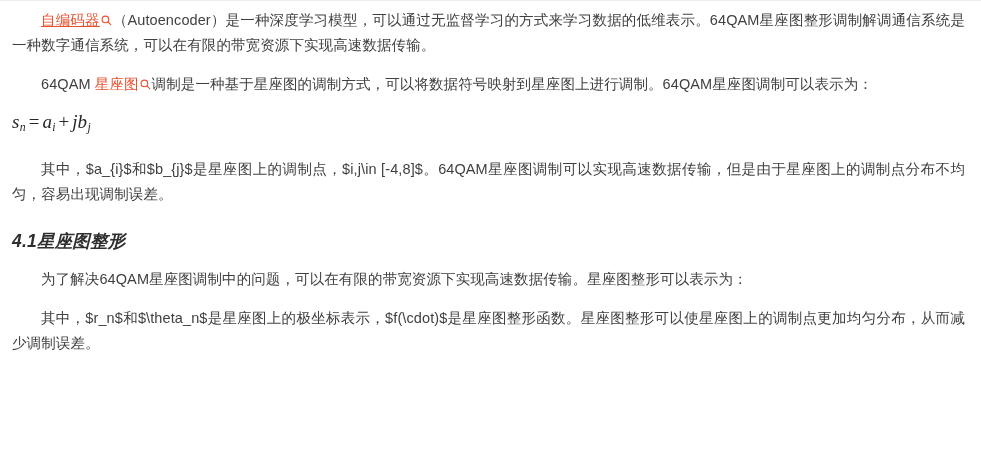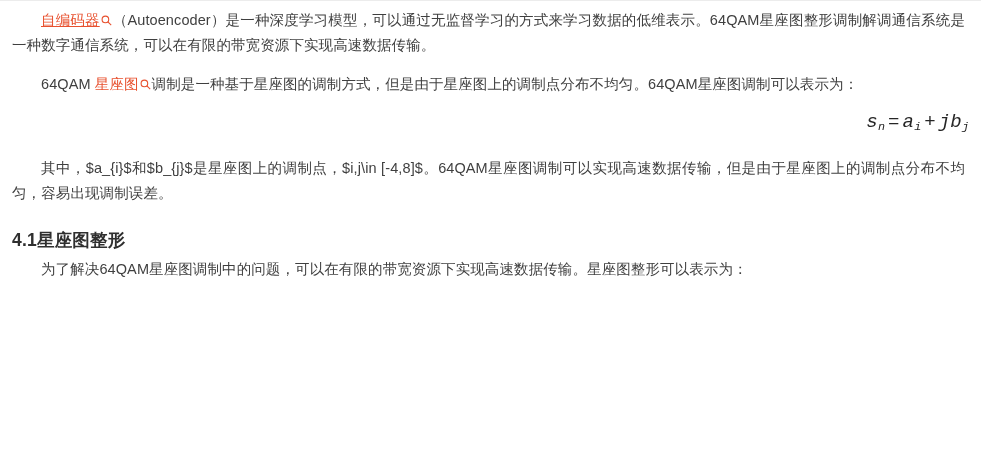--- a/index.html
+++ b/index.html
@@ -45,30 +45,31 @@
     display: inline-block;
     position: relative;
     width: 11px;
     height: 11px;
     vertical-align: -1px;
     margin: 0 1px 0 1px;
     cursor: pointer;
   }
   .mag svg { display: block; }
   h3.section {
-    margin: 22px 0 5px 0;
+    margin: 22px 0 14px 0;
     font-size: 17.5px;
     font-weight: bold;
     color: #2f2f2f;
     letter-spacing: 0.2px;
+    font-style: italic;
   }
   .formula {
     margin: 10px 0 22px 0;
-    text-align: right;
-    font-family: Liberation Mono, monospace;
+    text-align: left;
+    font-family: Liberation Serif, serif;
     font-size: 19px;
     color: #262626;
   }
   .formula .var {
     font-style: italic;
   }
   .formula sub {
     font-size: 0.62em;
     font-style: italic;
     vertical-align: -0.28em;
@@ -101,24 +102,25 @@
   <div class="topline"></div>
 
   <p class="para"><span class="kw">自编码器</span><span class="mag"><svg width="11" height="11" viewBox="0 0 11 11">
           <circle cx="4.4" cy="4.4" r="3.3" fill="none" stroke="#e8512f" stroke-width="1.1"></circle>
           <line x1="6.9" y1="6.9" x2="10.2" y2="10.2" stroke="#e8512f" stroke-width="1.1"></line>
         </svg></span><span>（Autoencoder）是一种深度学习模型，可以通过无监督学习的方式来学习数据的低维表示。64QAM星座图整形调制解调通信系统是一种数字通信系统，可以在有限的带宽资源下实现高速数据传输。</span></p>
 
   <p class="para"><span>64QAM </span><span class="kw-plain">星座图</span><span class="mag"><svg width="11" height="11" viewBox="0 0 11 11">
           <circle cx="4.4" cy="4.4" r="3.3" fill="none" stroke="#e8512f" stroke-width="1.1"></circle>
           <line x1="6.9" y1="6.9" x2="10.2" y2="10.2" stroke="#e8512f" stroke-width="1.1"></line>
-        </svg></span><span>调制是一种基于星座图的调制方式，但是由于星座图上的调制点分布不均匀。64QAM星座图调制可以表示为：</span></p>
+        </svg></span><span>调制是一种基于星座图的调制方式，可以将数据符号映射到星座图上进行调制。64QAM星座图调制可以表示为：</span></p>
 
   <div class="formula"><span class="var">s</span><sub>n</sub><span class="op">=</span><span class="var">a</span><sub>i</sub><span class="op">+</span><span class="var">j</span><span class="var">b</span><sub>j</sub></div>
 
   <p class="para">其中，$a_{i}$和$b_{j}$是星座图上的调制点，$i,j\in [-4,8]$。64QAM星座图调制可以实现高速数据传输，但是由于星座图上的调制点分布不均匀，容易出现调制误差。</p>
 
   <h3 class="section">4.1星座图整形</h3>
 
   <p class="para">为了解决64QAM星座图调制中的问题，可以在有限的带宽资源下实现高速数据传输。星座图整形可以表示为：</p>
 
 
+  <p class="para">其中，$r_n$和$\theta_n$是星座图上的极坐标表示，$f(\cdot)$是星座图整形函数。星座图整形可以使星座图上的调制点更加均匀分布，从而减少调制误差。</p>
 </div>
 
 </body></html>

